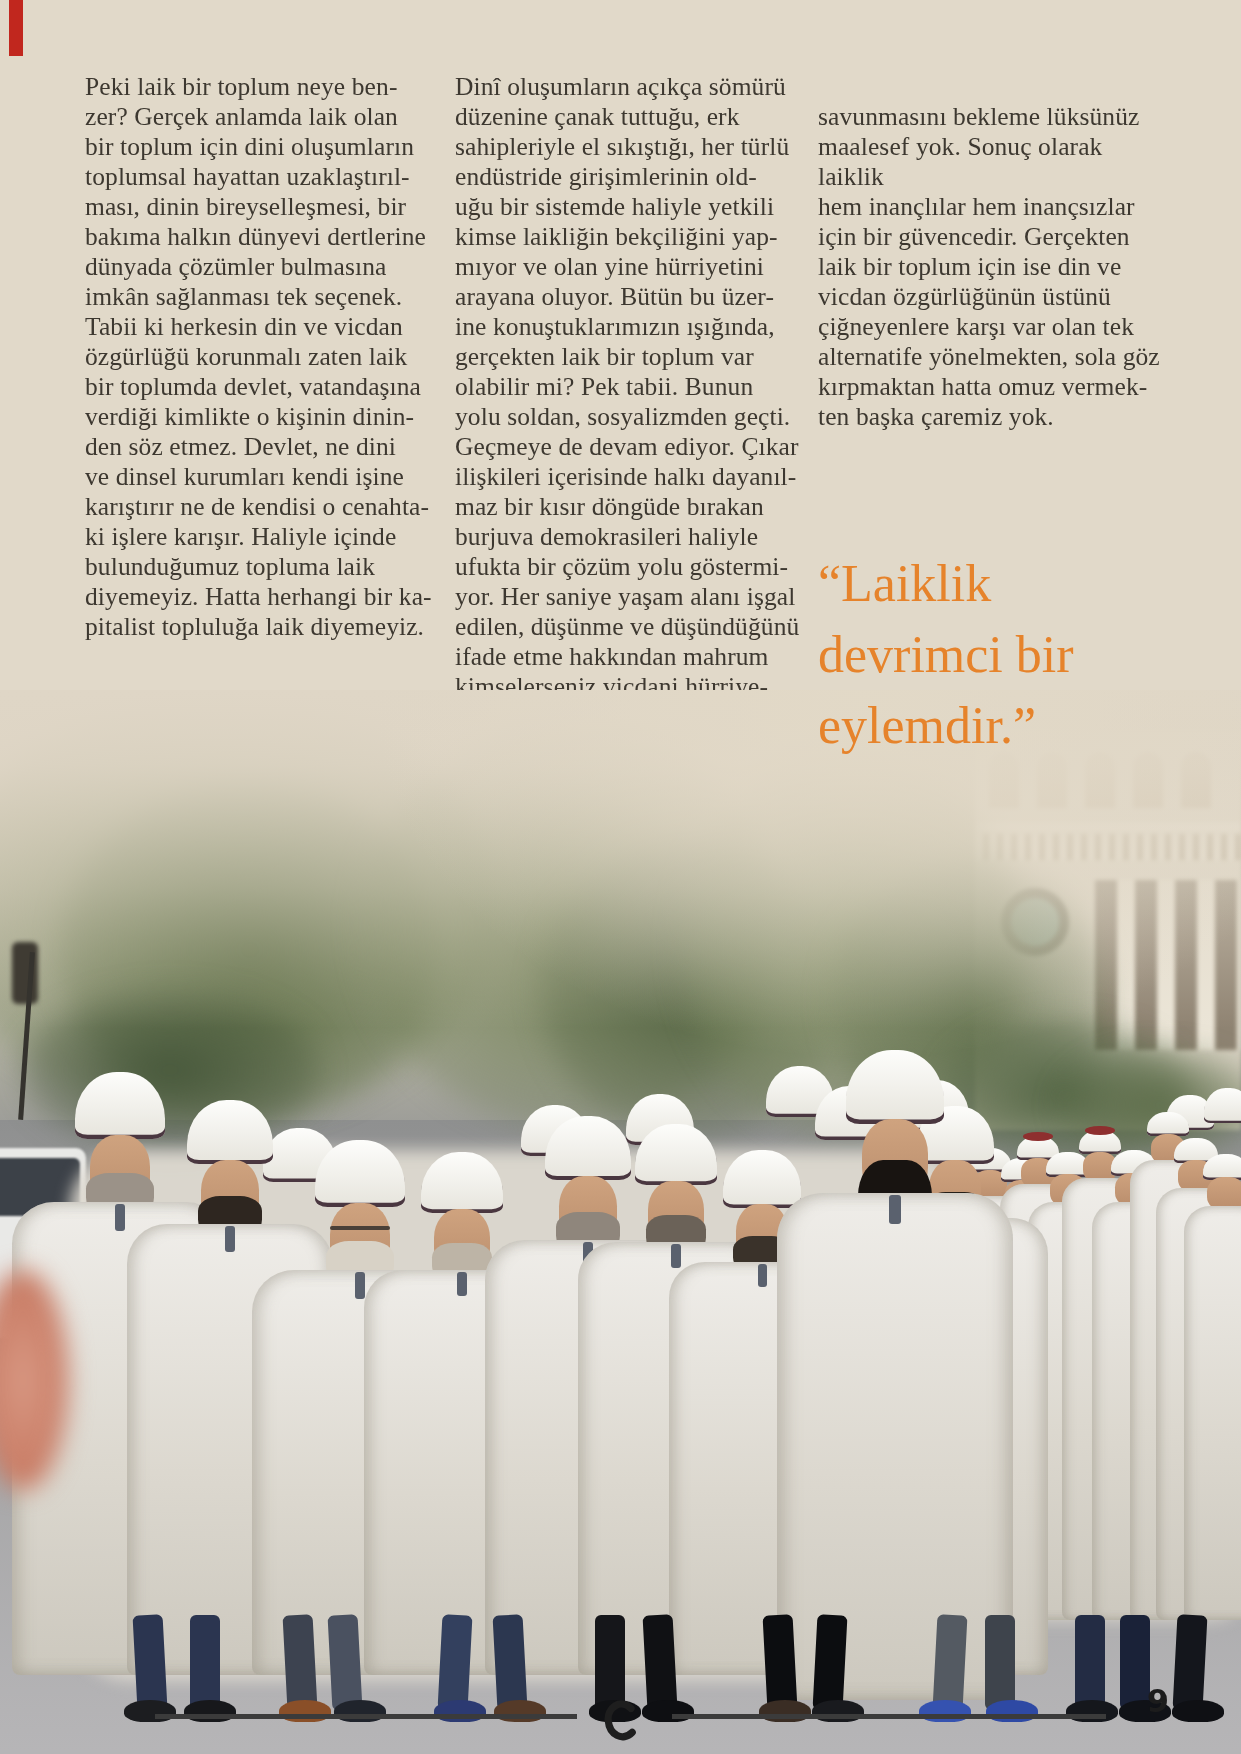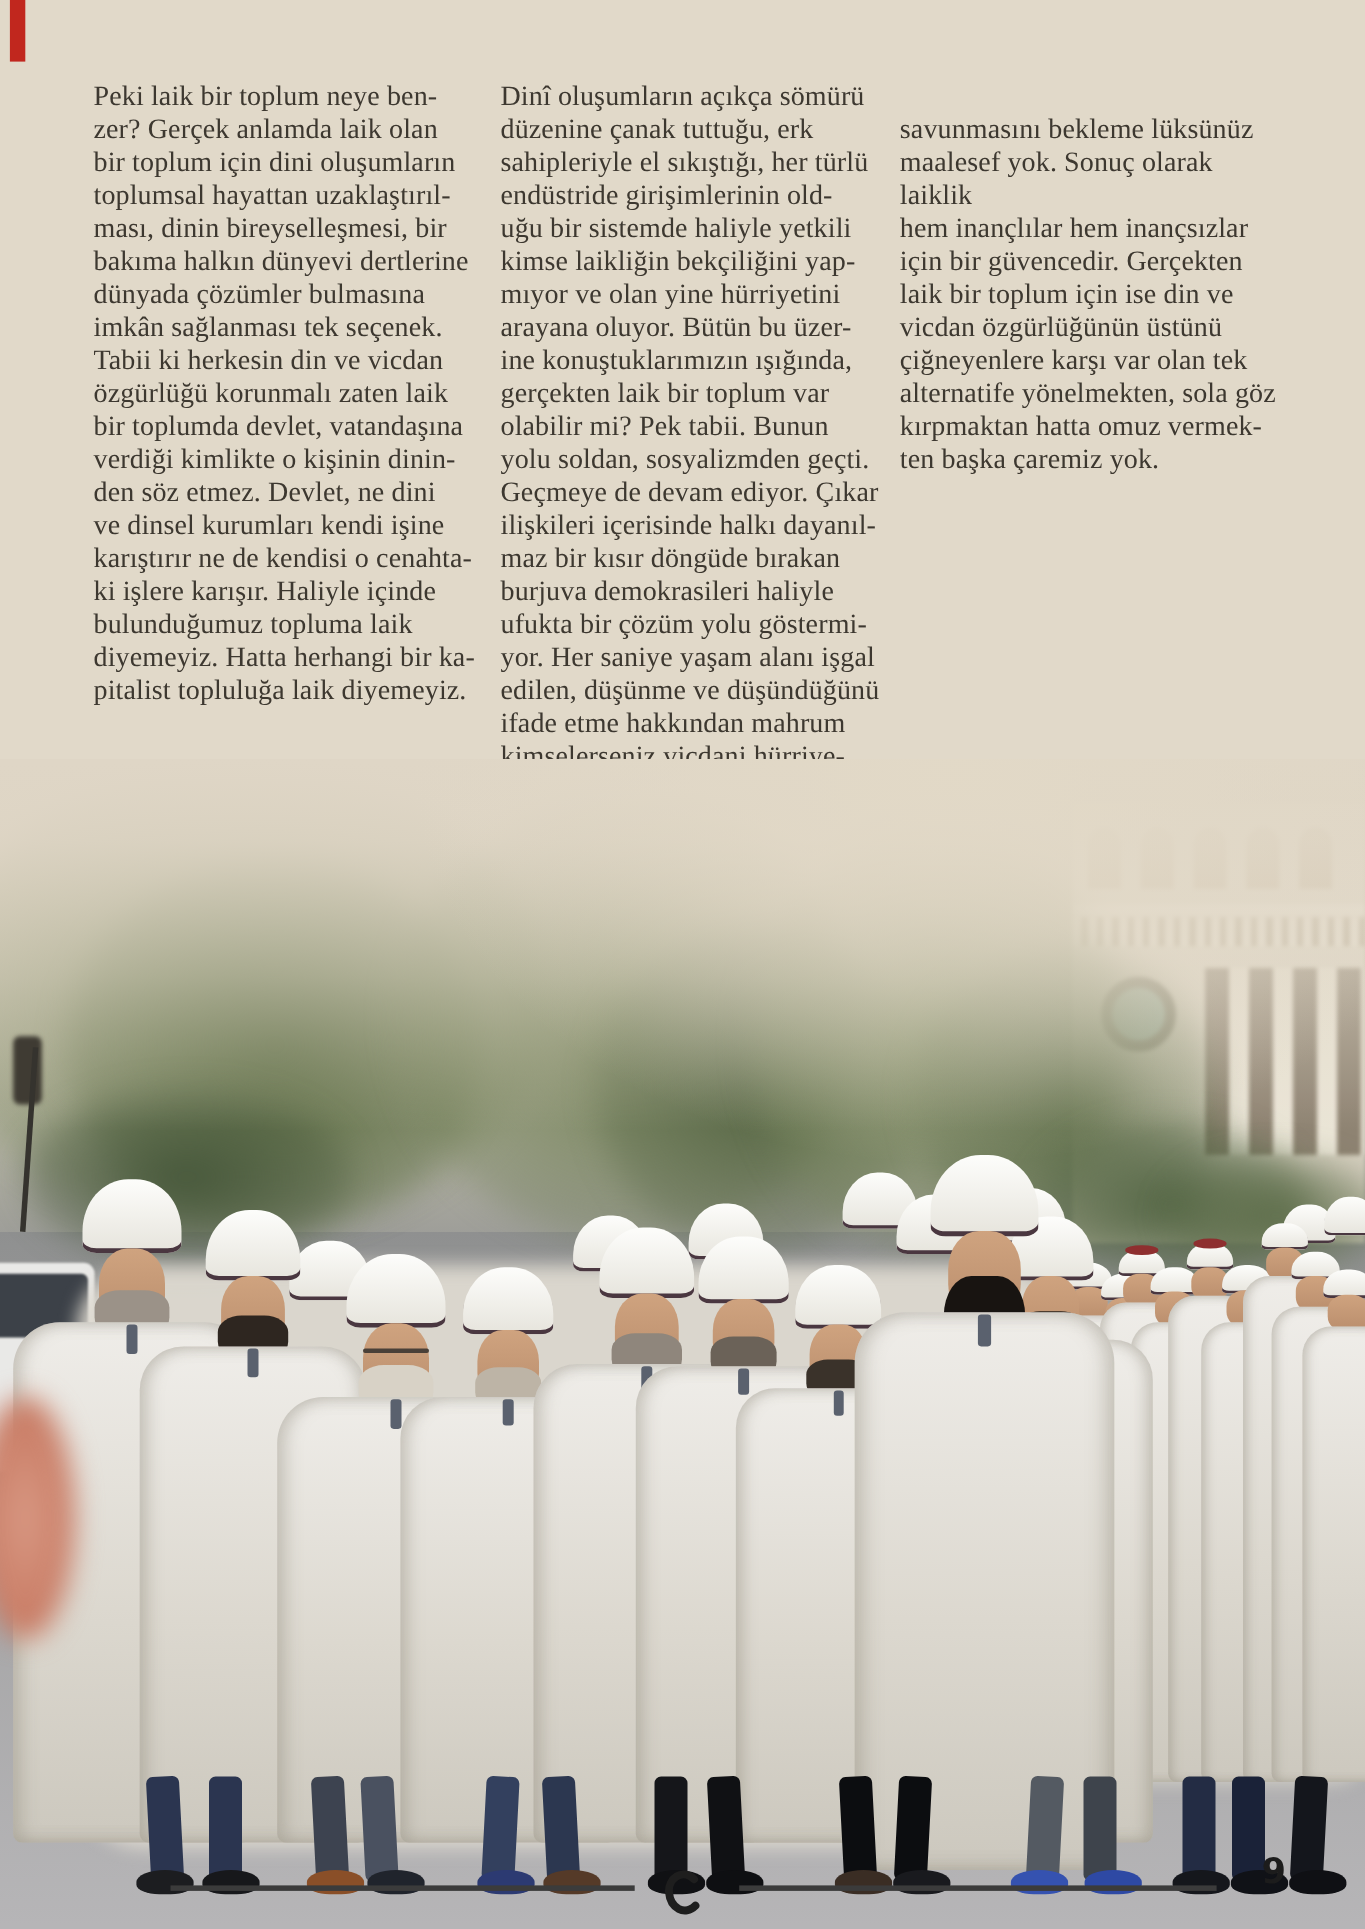--- a/index.html
+++ b/index.html
@@ -112,20 +112,23 @@
 hem inançlılar hem inançsızlar
 için bir güvencedir. Gerçekten
 laik bir toplum için ise din ve
 vicdan özgürlüğünün üstünü
 çiğneyenlere karşı var olan tek
 alternatife yönelmekten, sola göz
 kırpmaktan hatta omuz vermek-
 ten başka çaremiz yok.</div>
   </div>
 
+  <div class="pullquote">“Laiklik
+devrimci bir
+eylemdir.”</div>
 
   <div class="photo" id="photo">
     <div class="road"></div>
     <div class="building">
       <div class="arch" style="left:14px"></div>
       <div class="arch" style="left:62px"></div>
       <div class="arch" style="left:110px"></div>
       <div class="arch" style="left:158px"></div>
       <div class="arch" style="left:206px"></div>
       <div class="cornice"></div>

